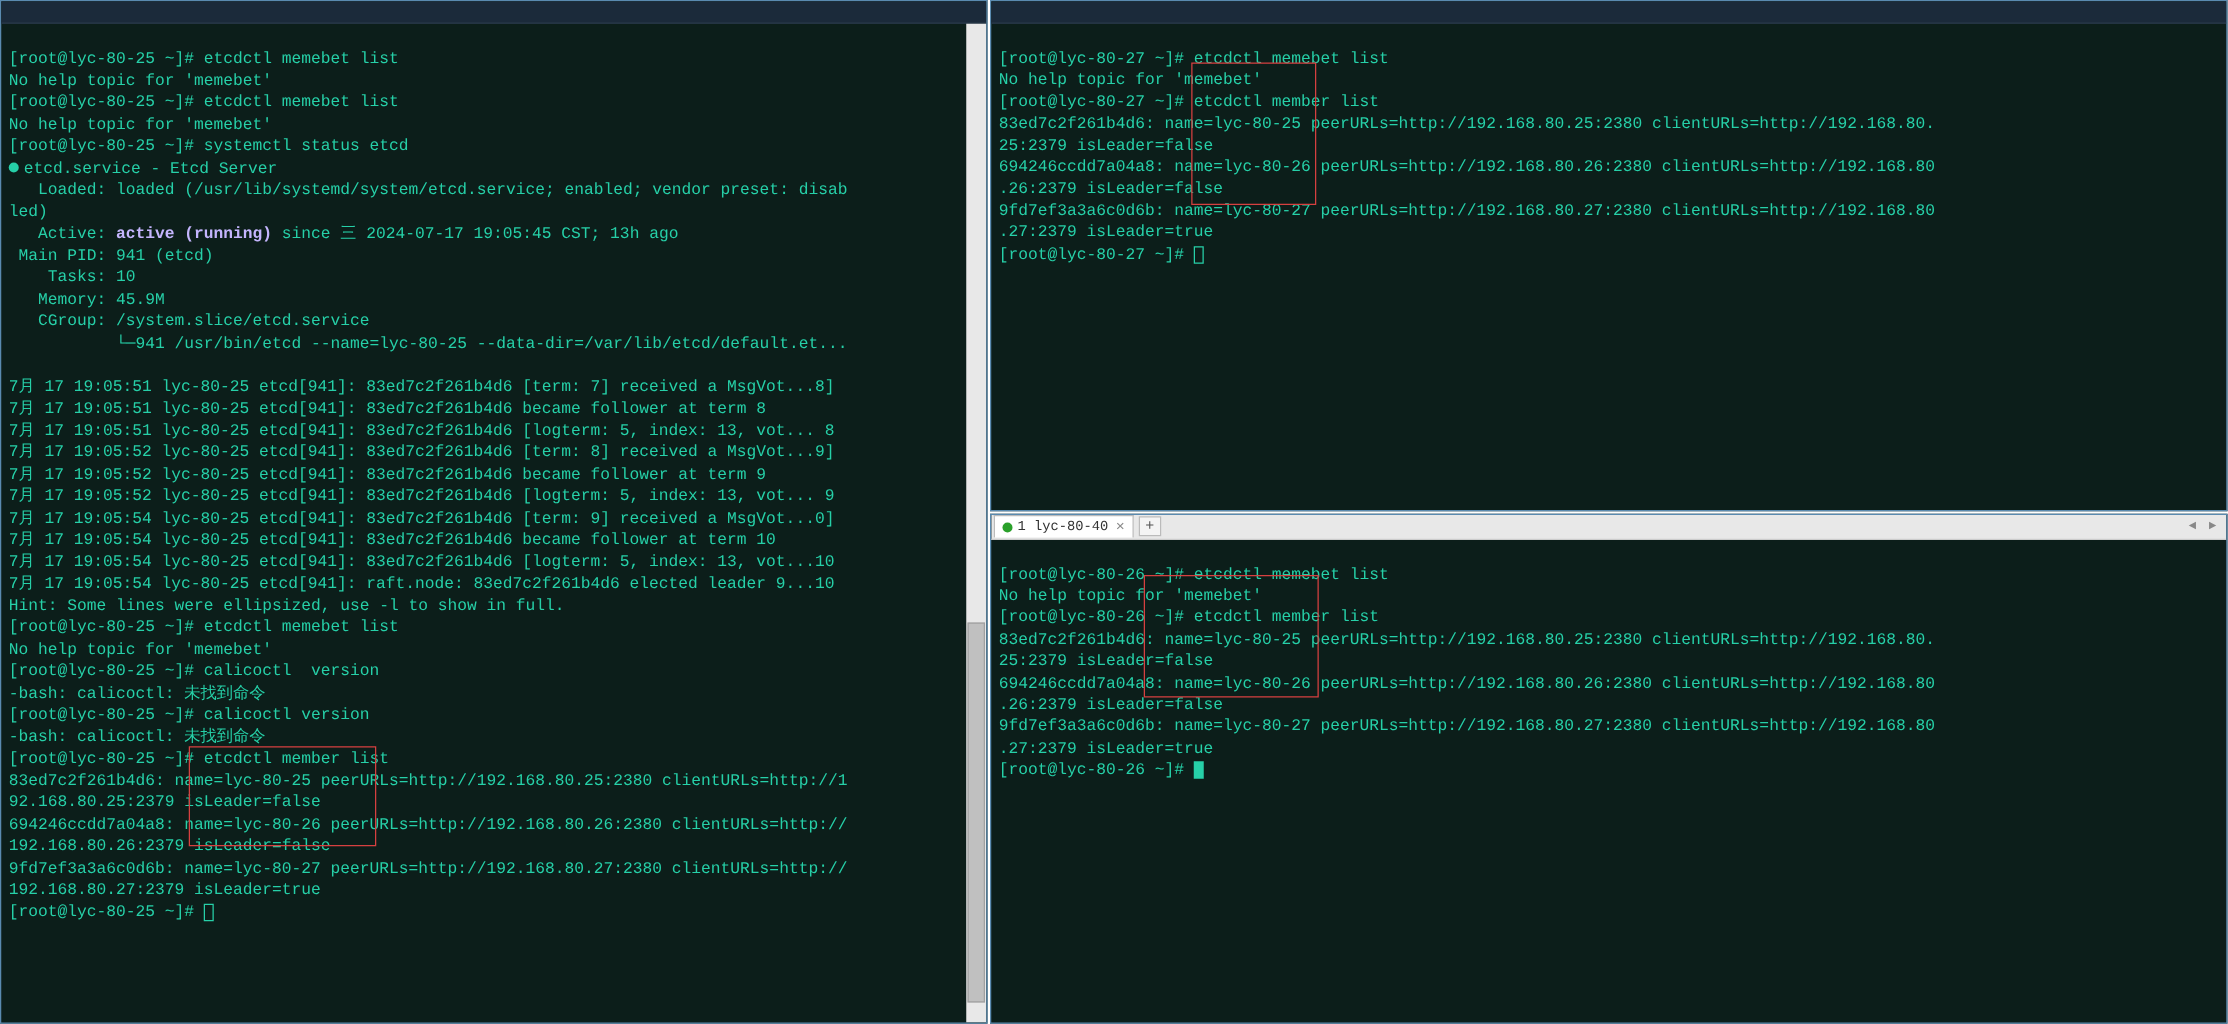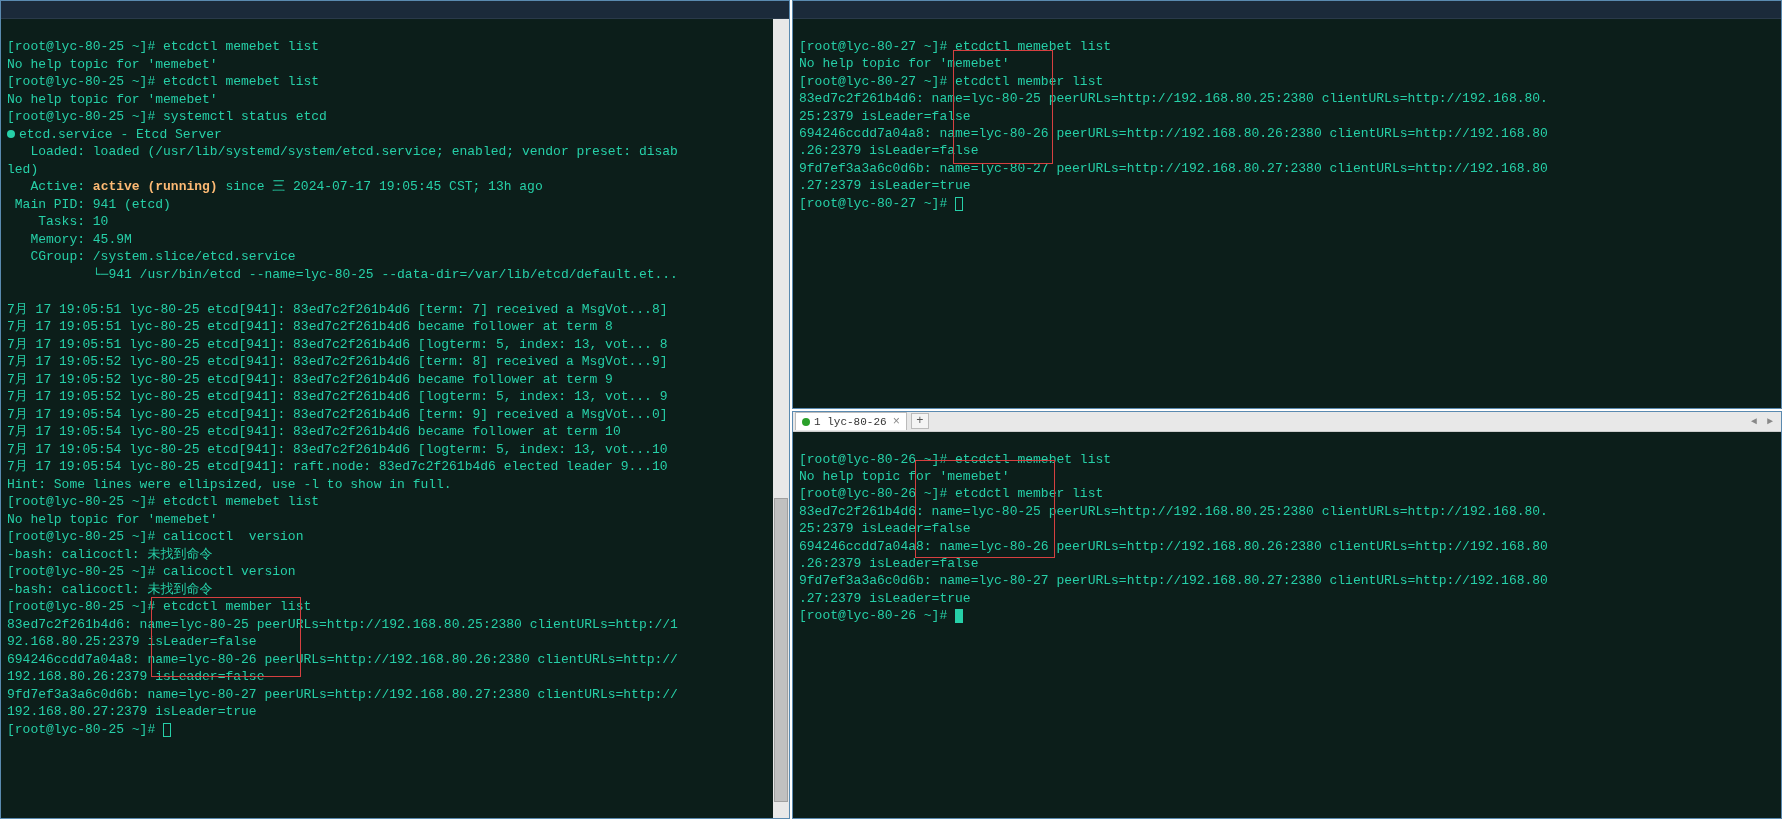--- a/index.html
+++ b/index.html
@@ -71,21 +71,21 @@
     color: #888; font-size: 10px;
   }
   .term {
     padding: 19px 6px;
     line-height: 17.4px;
     color: #26d0a8;
     white-space: pre;
     position: relative;
   }
   .term-left { line-height: 17.5px; }
-  .active-running { color: #fdba74; font-weight: bold; }
+  .active-running { color: #c4b5fd; font-weight: bold; }
   .cursor {
     display: inline-block;
     width: 8px; height: 14px;
     border: 1px solid #26d0a8;
     vertical-align: text-bottom;
   }
   .cursor-solid {
     display: inline-block;
     width: 8px; height: 14px;
     background: #26d0a8;
@@ -152,21 +152,21 @@
     <span></span>
   </div>
   <div class="term" id="term-tr"><div>[root@lyc-80-27 ~]# etcdctl memebet list</div><div>No help topic for 'memebet'</div><div>[root@lyc-80-27 ~]# etcdctl member list</div><div>83ed7c2f261b4d6: name=lyc-80-25 peerURLs=http://192.168.80.25:2380 clientURLs=http://192.168.80.</div><div>25:2379 isLeader=false</div><div>694246ccdd7a04a8: name=lyc-80-26 peerURLs=http://192.168.80.26:2380 clientURLs=http://192.168.80</div><div>.26:2379 isLeader=false</div><div>9fd7ef3a3a6c0d6b: name=lyc-80-27 peerURLs=http://192.168.80.27:2380 clientURLs=http://192.168.80</div><div>.27:2379 isLeader=true</div><div><span>[root@lyc-80-27 ~]# </span><span class="cursor"></span></div></div>
   <div class="red-box-r1"></div>
 </div>
 
 <div class="pane">
   <div class="tabbar">
     <div class="tab">
       <span class="tab-dot"></span>
-      <span>1 lyc-80-26</span>
+      <span>1 lyc-80-40</span>
       <span class="tab-close">×</span>
     </div>
     <div class="tab-add">+</div>
     <div class="tabbar-right">
       <div class="tabbar-arrow">◄</div>
       <div class="tabbar-arrow">►</div>
     </div>
   </div>
   <div class="term" id="term-br"><div>[root@lyc-80-26 ~]# etcdctl memebet list</div><div>No help topic for 'memebet'</div><div>[root@lyc-80-26 ~]# etcdctl member list</div><div>83ed7c2f261b4d6: name=lyc-80-25 peerURLs=http://192.168.80.25:2380 clientURLs=http://192.168.80.</div><div>25:2379 isLeader=false</div><div>694246ccdd7a04a8: name=lyc-80-26 peerURLs=http://192.168.80.26:2380 clientURLs=http://192.168.80</div><div>.26:2379 isLeader=false</div><div>9fd7ef3a3a6c0d6b: name=lyc-80-27 peerURLs=http://192.168.80.27:2380 clientURLs=http://192.168.80</div><div>.27:2379 isLeader=true</div><div><span>[root@lyc-80-26 ~]# </span><span class="cursor-solid"></span></div></div>
   <div class="red-box-r2"></div>

